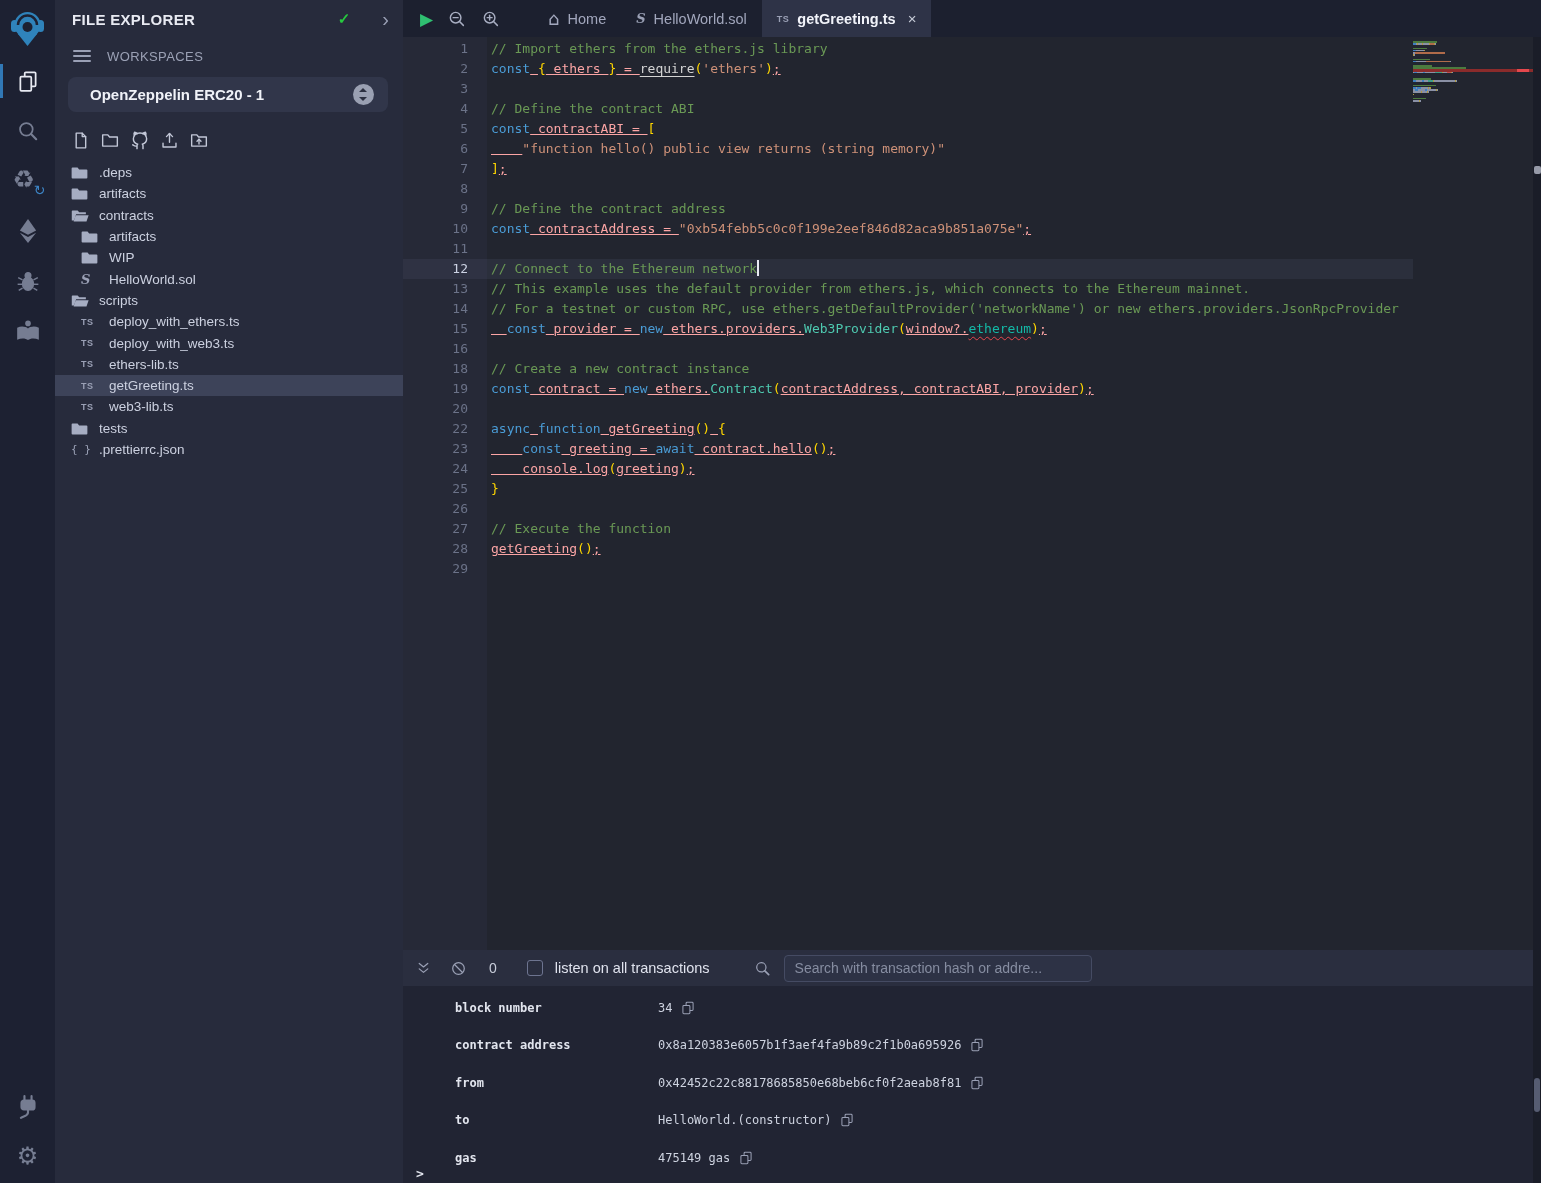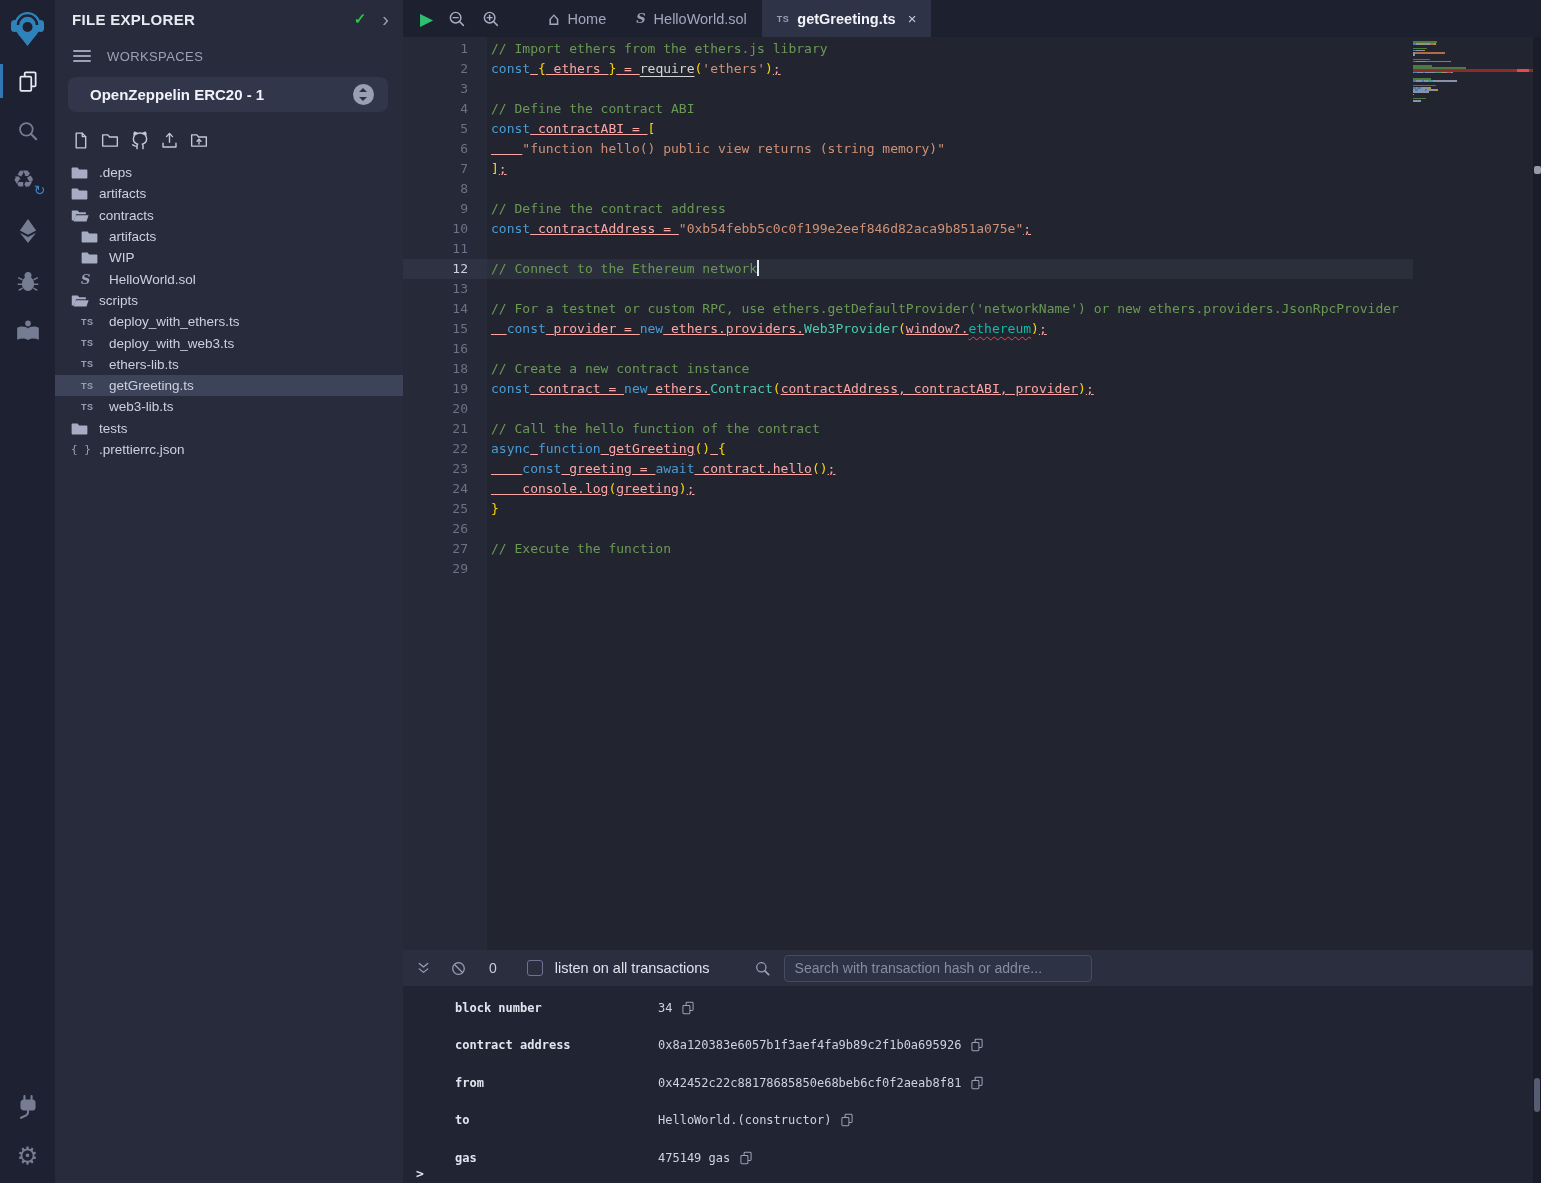--- a/index.html
+++ b/index.html
@@ -12,21 +12,21 @@
   #activity-bar { position:absolute; left:0; top:0; width:55px; height:1183px; background:#1d2132; z-index:5; }
   .act-item { position:relative; width:55px; height:50px; display:flex; align-items:center; justify-content:center; color:#767d92; cursor:pointer; }
   .act-item.logo { height:56px; }
   .act-item.active { color:#e8eaf2; }
   .act-item.active::before { content:""; position:absolute; left:0; top:8px; bottom:8px; width:3px; background:#3178b5; }
   .act-bottom { position:absolute; bottom:2px; left:0; width:55px; }
   .glyph { font-family:"DejaVu Sans", sans-serif; }
 
   
   #sidebar { position:absolute; left:55px; top:0; width:348px; height:1183px; background:#272b3c; z-index:4; }
-  .sb-header { display:flex; align-items:center; height:38px; padding:0 14px 0 17px; }
+  .sb-header { display:flex; align-items:center; height:38px; padding:0 14px 0 17px;gap:16px; }
   .sb-title { color:#e8eaf2; font-size:15px; font-weight:700; letter-spacing:.3px; flex:1; }
   .sb-check { color:#27c93f; font-size:15px; font-weight:700; margin-right:16px; cursor:pointer; }
   .sb-collapse { color:#9aa0b5; font-size:20px; line-height:1; cursor:pointer; }
   .ws-row { display:flex; align-items:center; padding:8px 0 0 18px; height:28px; }
   .hamburger { width:18px; cursor:pointer; margin-right:16px; }
   .hamburger div { height:2px; background:#9aa0b5; margin:3px 0; border-radius:1px; }
   .ws-label { color:#9ba1b5; font-size:13px; letter-spacing:.4px; }
   .ws-select { position:relative; margin:11px 15px 0 13px; height:35px; background:#31364a; border-radius:8px; display:flex; align-items:center; padding:0 14px 0 22px; cursor:pointer; }
   .ws-name { color:#f0f2f8; font-size:15px; font-weight:600; flex:1; }
   .ws-caret { width:21px; height:21px; border-radius:50%; background:#9aa0b2; position:relative; }
@@ -395,34 +395,34 @@
         <div class="cl"><span class="ln">3</span><span class="lt"></span></div>
         <div class="cl"><span class="ln">4</span><span class="lt"><span class="tk-c">// Define the contract ABI</span></span></div>
         <div class="cl"><span class="ln">5</span><span class="lt"><span class="tk-k">const</span><span class="tk-d"> contractABI = </span><span class="tk-b">[</span></span></div>
         <div class="cl"><span class="ln">6</span><span class="lt"><span class="tk-d">    </span><span class="tk-s">"function hello() public view returns (string memory)"</span></span></div>
         <div class="cl"><span class="ln">7</span><span class="lt"><span class="tk-b">]</span><span class="tk-d">;</span></span></div>
         <div class="cl"><span class="ln">8</span><span class="lt"></span></div>
         <div class="cl"><span class="ln">9</span><span class="lt"><span class="tk-c">// Define the contract address</span></span></div>
         <div class="cl"><span class="ln">10</span><span class="lt"><span class="tk-k">const</span><span class="tk-d"> contractAddress = </span><span class="tk-s">"0xb54febb5c0c0f199e2eef846d82aca9b851a075e"</span><span class="tk-d">;</span></span></div>
         <div class="cl"><span class="ln">11</span><span class="lt"></span></div>
         <div class="cl active"><span class="ln">12</span><span class="lt"><span class="tk-c">// Connect to the Ethereum network</span><span class="cursor"></span></span></div>
-        <div class="cl"><span class="ln">13</span></div>
+        <div class="cl"><span class="ln">13</span><span class="lt"><span class="tk-c">// This example uses the default provider from ethers.js, which connects to the Ethereum mainnet.</span></span></div>
         <div class="cl"><span class="ln">14</span><span class="lt"><span class="tk-c">// For a testnet or custom RPC, use ethers.getDefaultProvider('networkName') or new ethers.providers.JsonRpcProvider</span></span></div>
         <div class="cl"><span class="ln">15</span><span class="lt"><span class="tk-d">  </span><span class="tk-k">const</span><span class="tk-d"> provider = </span><span class="tk-k">new</span><span class="tk-d"> ethers.providers.</span><span class="tk-t">Web3Provider</span><span class="tk-b">(</span><span class="tk-d">window?.</span><span class="tk-e">ethereum</span><span class="tk-b">)</span><span class="tk-d">;</span></span></div>
         <div class="cl"><span class="ln">16</span><span class="lt"></span></div>
         <div class="cl"><span class="ln">18</span><span class="lt"><span class="tk-c">// Create a new contract instance</span></span></div>
         <div class="cl"><span class="ln">19</span><span class="lt"><span class="tk-k">const</span><span class="tk-d"> contract = </span><span class="tk-k">new</span><span class="tk-d"> ethers.</span><span class="tk-t">Contract</span><span class="tk-b">(</span><span class="tk-d">contractAddress, contractABI, provider</span><span class="tk-b">)</span><span class="tk-d">;</span></span></div>
         <div class="cl"><span class="ln">20</span><span class="lt"></span></div>
-        <div class="cl"><span class="ln">21</span><span class="lt"><span class="tk-c">// Call the hello function of the contract</span></span></div>
         <div class="cl"><span class="ln">22</span><span class="lt"><span class="tk-k">async</span><span class="tk-d"> </span><span class="tk-k">function</span><span class="tk-d"> getGreeting</span><span class="tk-b">()</span><span class="tk-d"> </span><span class="tk-b">{</span></span></div>
         <div class="cl"><span class="ln">23</span><span class="lt"><span class="tk-d">    </span><span class="tk-k">const</span><span class="tk-d"> greeting = </span><span class="tk-k">await</span><span class="tk-d"> contract.hello</span><span class="tk-b">()</span><span class="tk-d">;</span></span></div>
         <div class="cl"><span class="ln">24</span><span class="lt"><span class="tk-d">    console.log</span><span class="tk-b">(</span><span class="tk-d">greeting</span><span class="tk-b">)</span><span class="tk-d">;</span></span></div>
         <div class="cl"><span class="ln">25</span><span class="lt"><span class="tk-b">}</span></span></div>
         <div class="cl"><span class="ln">26</span><span class="lt"></span></div>
         <div class="cl"><span class="ln">27</span><span class="lt"><span class="tk-c">// Execute the function</span></span></div>
+        <div class="cl"><span class="ln">28</span><span class="lt"><span class="tk-d">getGreeting</span><span class="tk-b">()</span><span class="tk-d">;</span></span></div>
         <div class="cl"><span class="ln">29</span><span class="lt"></span></div>
       </div>
     <div id="minimap">
         <div class="mm-row"><span style="width: 23.65px; background: rgb(76, 122, 63);"></span></div>
         <div class="mm-row"><span style="width: 2.75px; background: rgb(63, 127, 192);"></span><span style="width: 1px; background: rgb(138, 144, 165);"></span><span style="width: 1px; background: rgb(176, 154, 63);"></span><span style="width: 4.4px; background: rgb(138, 144, 165);"></span><span style="width: 1px; background: rgb(176, 154, 63);"></span><span style="width: 1.65px; background: rgb(138, 144, 165);"></span><span style="width: 3.85px; background: rgb(138, 144, 165);"></span><span style="width: 1px; background: rgb(176, 154, 63);"></span><span style="width: 4.4px; background: rgb(176, 107, 74);"></span><span style="width: 1px; background: rgb(176, 154, 63);"></span><span style="width: 1px; background: rgb(138, 144, 165);"></span></div>
         <div class="mm-row"></div>
         <div class="mm-row"><span style="width: 14.3px; background: rgb(76, 122, 63);"></span></div>
         <div class="mm-row"><span style="width: 2.75px; background: rgb(63, 127, 192);"></span><span style="width: 8.25px; background: rgb(138, 144, 165);"></span><span style="width: 1px; background: rgb(176, 154, 63);"></span></div>
         <div class="mm-row"><span style="width: 2.2px; background: rgb(138, 144, 165);"></span><span style="width: 29.7px; background: rgb(176, 107, 74);"></span></div>
         <div class="mm-row"><span style="width: 1px; background: rgb(176, 154, 63);"></span><span style="width: 1px; background: rgb(138, 144, 165);"></span></div>

